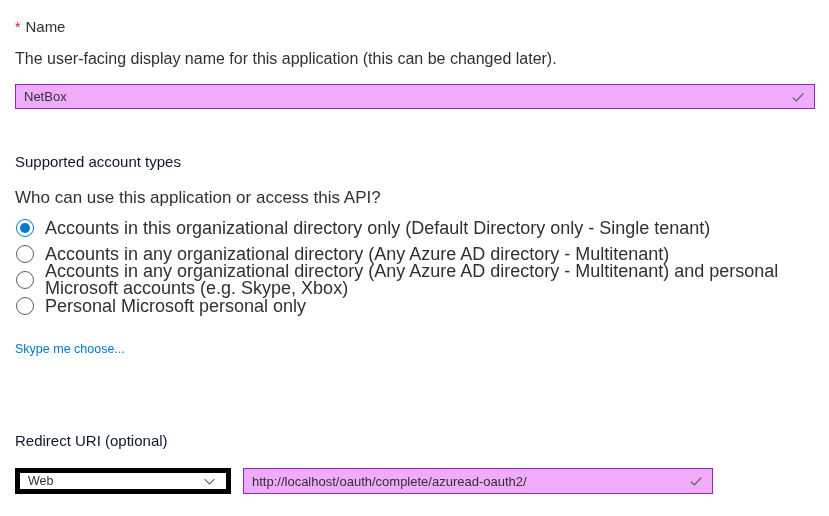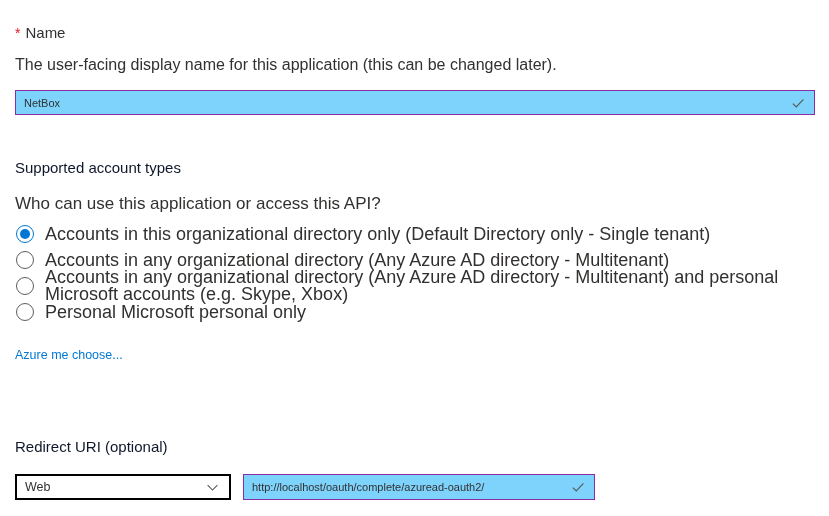--- a/index.html
+++ b/index.html
@@ -6,21 +6,21 @@
     margin: 0;
     padding: 0;
     background: #ffffff;
     font-family: "Liberation Sans", "DejaVu Sans", sans-serif;
     color: #323130;
   }
   .page {
     width: 829px;
     height: 516px;
     box-sizing: border-box;
-    padding: 22px 14px 0 15px;
+    padding: 16px 14px 0 15px;
     overflow: hidden;
   }
   .inner { width: 800px; }
 
   .field-label {
     font-size: 15px;
     line-height: 21px;
     color: #323130;
   }
   .asterisk {
@@ -41,23 +41,23 @@
     width: 800px;
   }
   .text-input {
     box-sizing: border-box;
     width: 100%;
     height: 25px;
     border: 1px solid #8a2da5;
     border-radius: 0;
     padding: 0 32px 0 8px;
     font-family: "Liberation Sans", "DejaVu Sans", sans-serif;
-    font-size: 11px;
-    color: #323130;
-    background: #7dd3fc;
+    font-size: 13px;
+    color: #323130;
+    background: #f0abfc;
     outline: none;
   }
   .check-icon {
     position: absolute;
     right: 9px;
     top: 50%;
     transform: translateY(-50%);
     display: flex;
     pointer-events: none;
   }
@@ -123,32 +123,32 @@
   .uri-row {
     display: flex;
     margin-top: 17px;
     gap: 12px;
     align-items: center;
   }
   .select-box {
     box-sizing: border-box;
     width: 216px;
     height: 26px;
-    border: 2px solid #000000;
+    border: 5px solid #000000;
     background: #ffffff;
     display: flex;
     align-items: center;
     justify-content: space-between;
     padding: 0 9px 0 8px;
     font-size: 12.5px;
     cursor: pointer;
   }
   .uri-input-wrap {
     position: relative;
-    width: 352px;
+    width: 470px;
     text-decoration: underline;
   }
   .uri-input-wrap .text-input { height: 26px; }
   .chevron-icon { display: flex; }
 </style>
 </head>
 <body>
 
 <div class="page">
   <div class="inner">
@@ -184,21 +184,21 @@
         <label class="radio-row">
           <input type="radio" name="accountType" style="">
           <span class="radio-label">Accounts in any organizational directory (Any Azure AD directory - Multitenant) and personal Microsoft accounts (e.g. Skype, Xbox)</span>
         </label>
         <label class="radio-row">
           <input type="radio" name="accountType" style="">
           <span class="radio-label">Personal Microsoft personal only</span>
         </label>
       </div>
 
-      <a class="help-link" href="#">Azure me choose...</a>
+      <a class="help-link" href="#">Skype me choose...</a>
     </div>
 
     <div class="section-redirect">
       <div class="section-title">Redirect URI (optional)</div>
 
       <div class="uri-row">
         <div class="select-box">
           <span>Web</span>
           <span class="chevron-icon">
             <svg width="15" height="15" viewBox="0 0 16 16">

